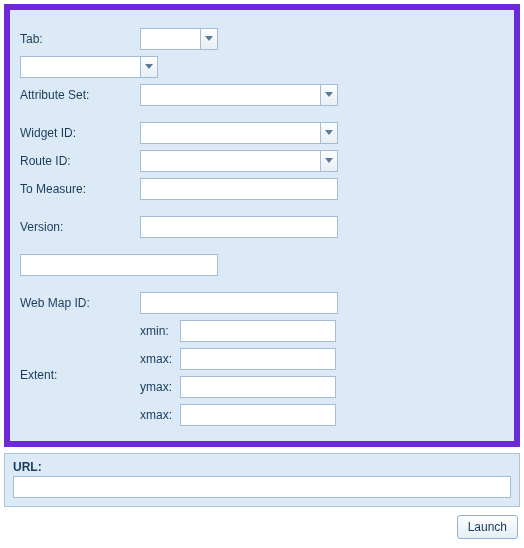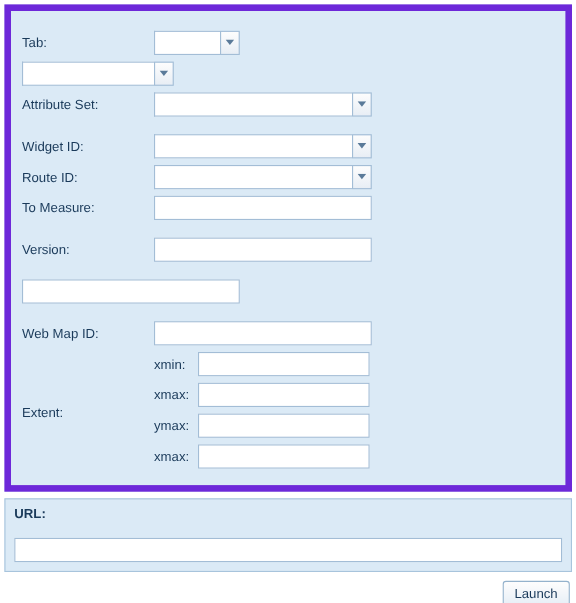--- a/index.html
+++ b/index.html
@@ -68,21 +68,21 @@
   }
   .select-btn svg { display: block; }
   .url-panel {
     border: 1px solid #a8c4dc;
     background: #dbeaf6;
     padding: 6px 8px 8px 8px;
     margin-bottom: 8px;
   }
   .url-label {
     font-weight: bold;
-    margin-bottom: 15px;
+    margin-bottom: 2px;
   }
   .url-input {
     width: 100%;
     height: 22px;
     border: 1px solid #a3bdd6;
     background: #fff;
     padding: 2px 4px;
     font-size: 12px;
     color: #1a3a5a;
   }

